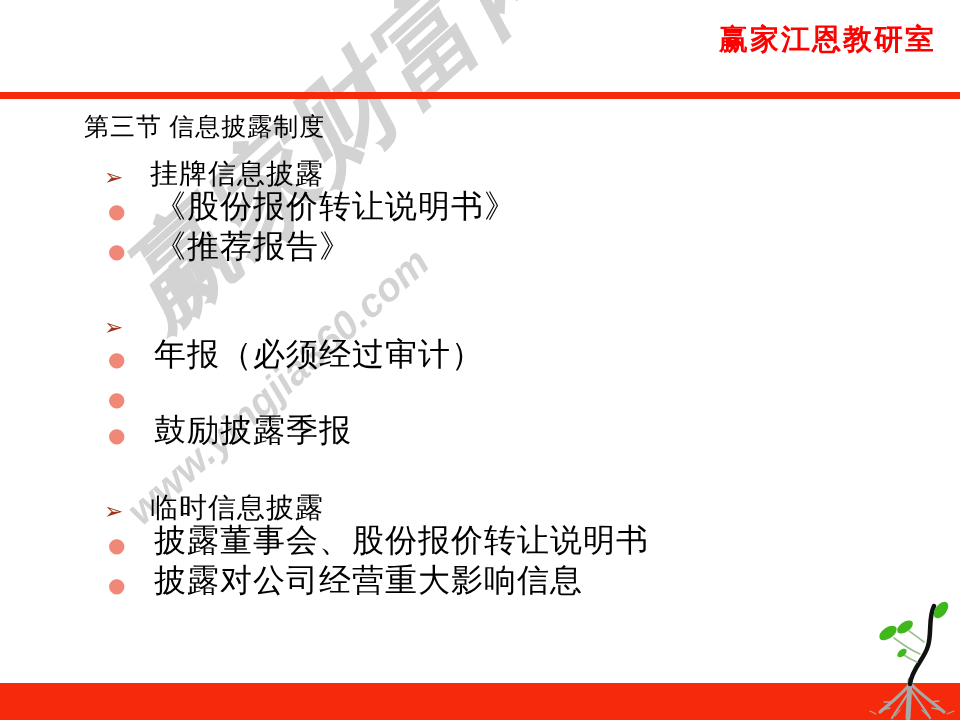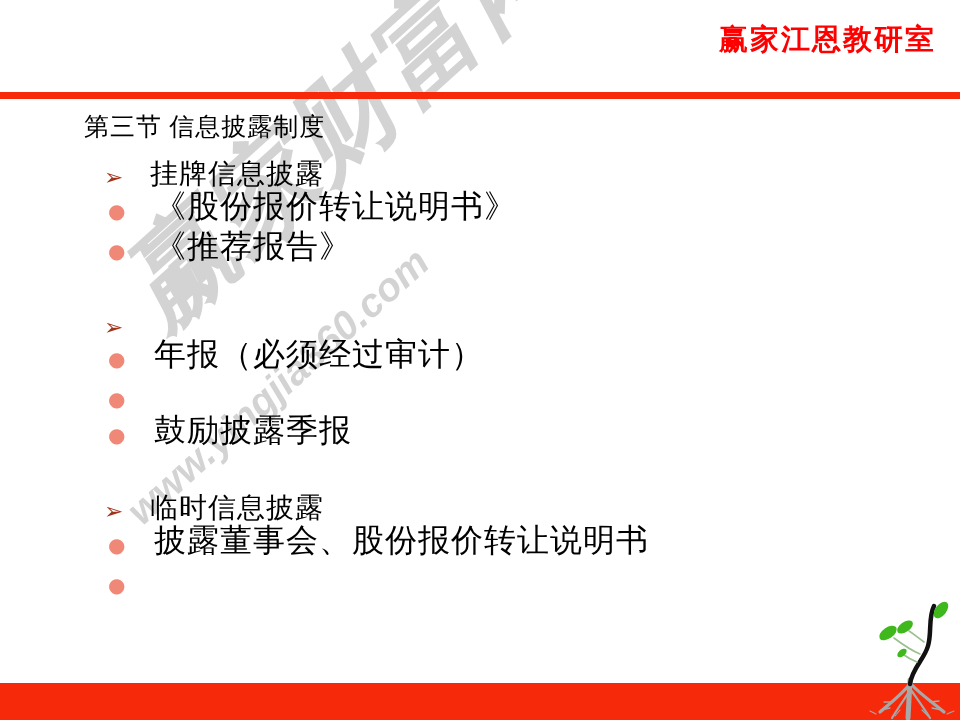--- a/index.html
+++ b/index.html
@@ -234,20 +234,21 @@
       <div class="bullet-row lvl1">
         <span class="marker marker-arrow">➢</span>
         <span class="btext lvl1">临时信息披露</span>
       </div>
       <div class="bullet-row lvl2">
         <span class="marker marker-dot">●</span>
         <span class="btext lvl2">披露董事会、股份报价转让说明书</span>
       </div>
       <div class="bullet-row lvl2">
         <span class="marker marker-dot">●</span>
+        <span class="btext lvl2">披露对公司经营重大影响信息</span>
       </div>
     </div>
 
   </div>
 
   <div class="footer-bar"></div>
 
   <svg class="sapling" viewBox="0 0 98 122">
 
     <g stroke="#A8A8A8" fill="none" stroke-linecap="round">

